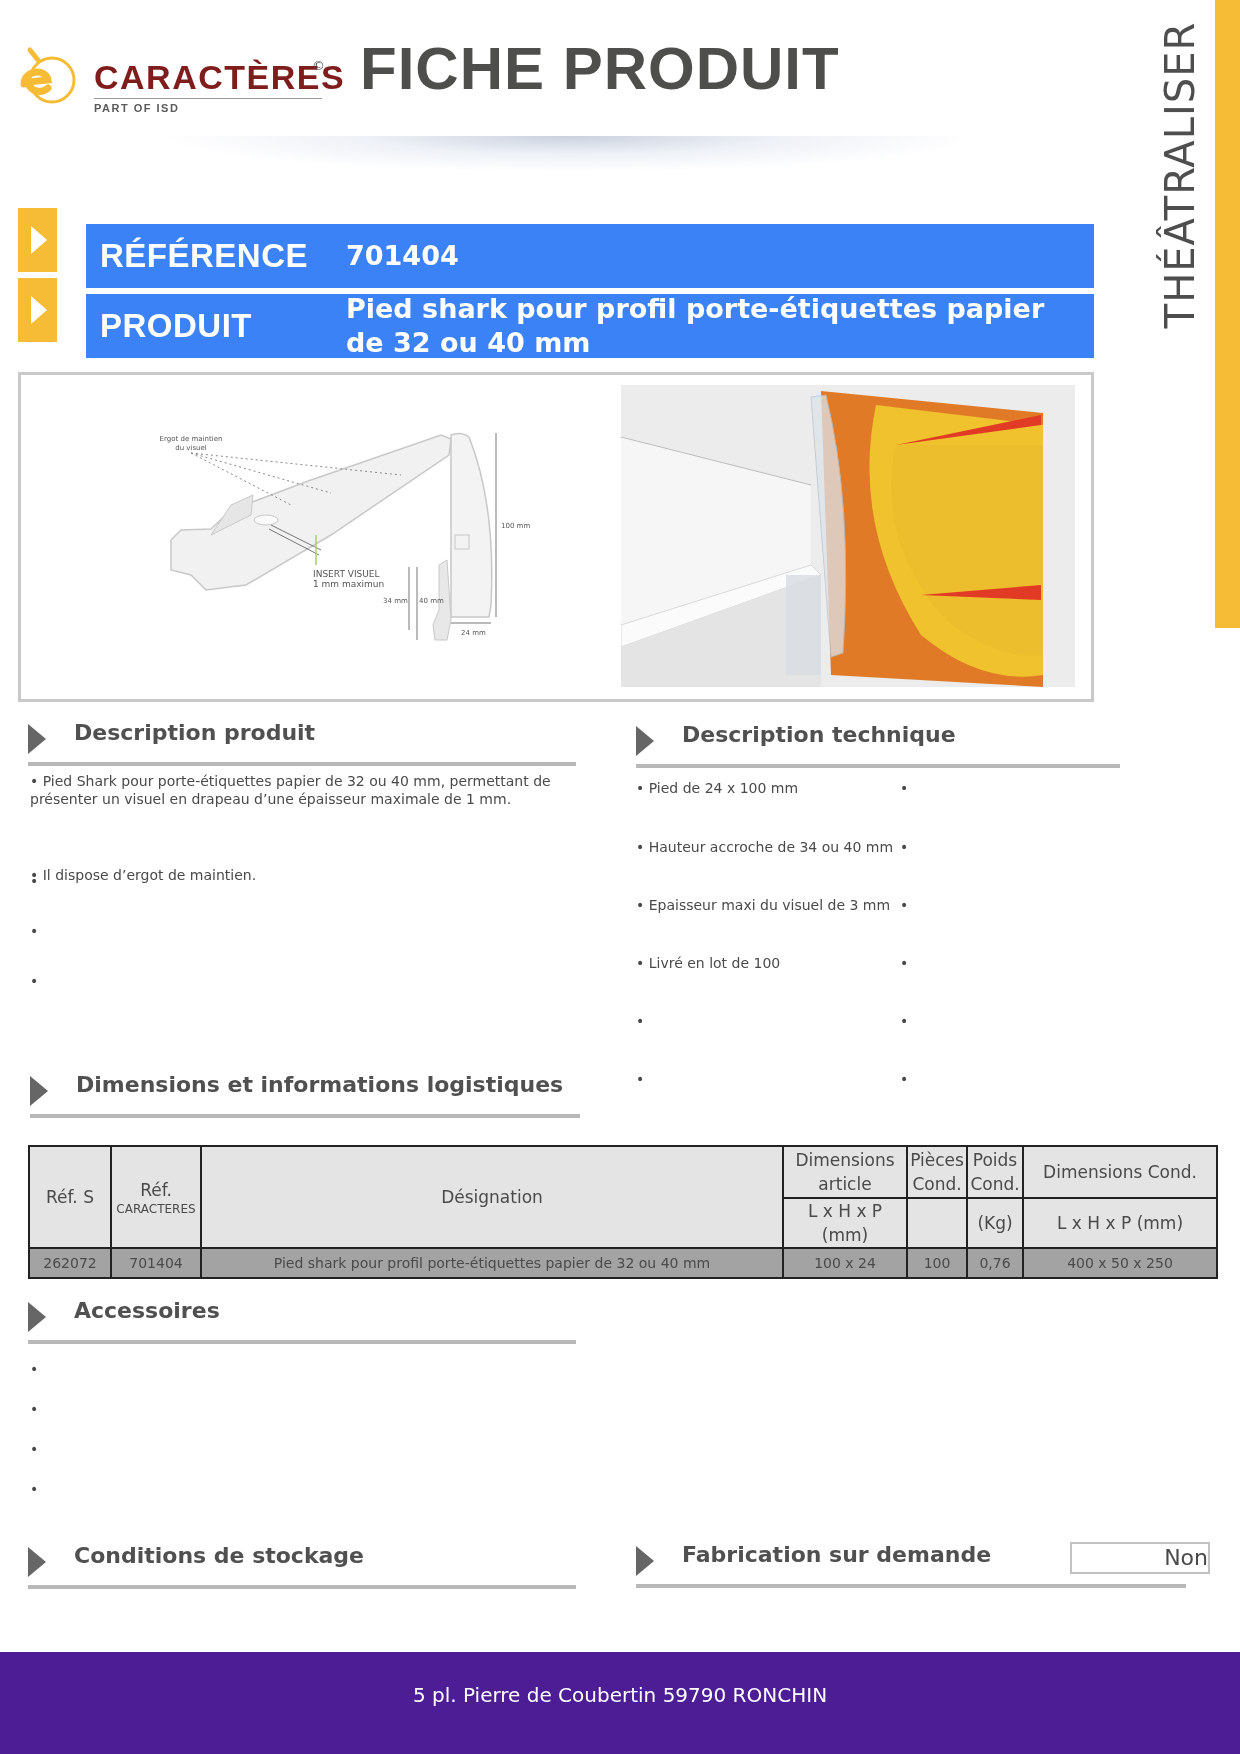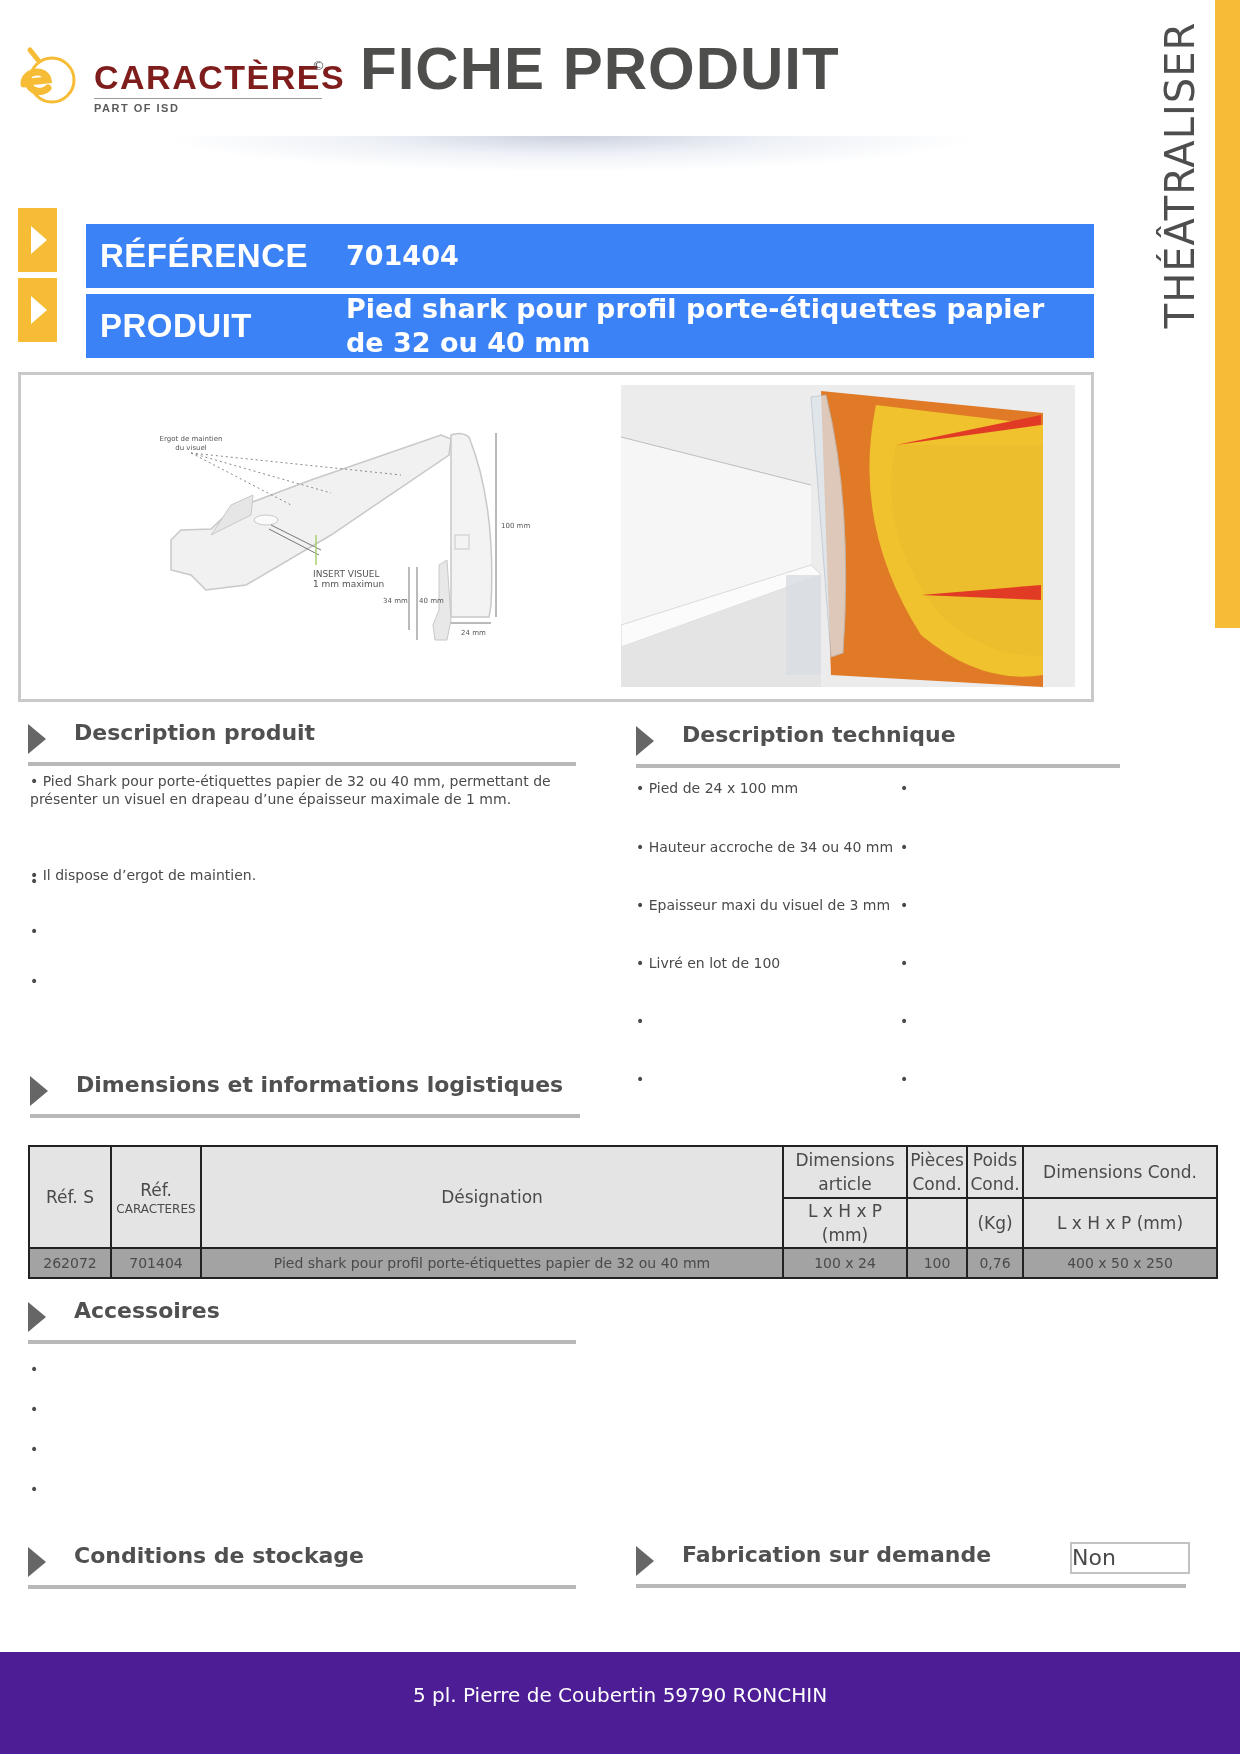--- a/index.html
+++ b/index.html
@@ -43,21 +43,21 @@
 
   .bullet { position: absolute; font-size: 14px; color: #4a4a4a; line-height: 18px; white-space: nowrap; }
   .bullet.wrap { white-space: normal; }
 
   
   table.logi { position: absolute; left: 28px; top: 1145px; width: 1190px; border-collapse: collapse; font-family: "DejaVu Sans", sans-serif; color: #4a4a4a; }
   table.logi th, table.logi td { border: 2px solid #222; text-align: center; vertical-align: middle; }
   table.logi th { background: #e4e4e4; font-weight: normal; font-size: 17px; line-height: 24px; }
   table.logi td { font-size: 14px; height: 30px; background: #a3a3a3; }
 
-  .non-box { position: absolute; left: 1070px; top: 1542px; width: 120px; height: 32px; border: 2px solid #c2c2c2; text-align: left; font-size: 22px; line-height: 28px; color: #4a4a4a; }
+  .non-box { position: absolute; left: 1070px; top: 1542px; width: 140px; height: 32px; border: 2px solid #c2c2c2; text-align: right; font-size: 22px; line-height: 28px; color: #4a4a4a; }
 
   
   .footer { position: absolute; left: 0; top: 1652px; width: 1240px; height: 102px; background: #4c1d95; text-align: center; color: #ffffff; font-family: "DejaVu Sans", sans-serif; font-size: 20px; line-height: 26px; padding-top: 30px; }
 </style>
 </head>
 <body>
 
 <div class="logo">
   <svg class="logo-mark" viewBox="0 0 66 60">
     <circle cx="36" cy="34" r="22" fill="none" stroke="#f7bc35" stroke-width="3"></circle>

